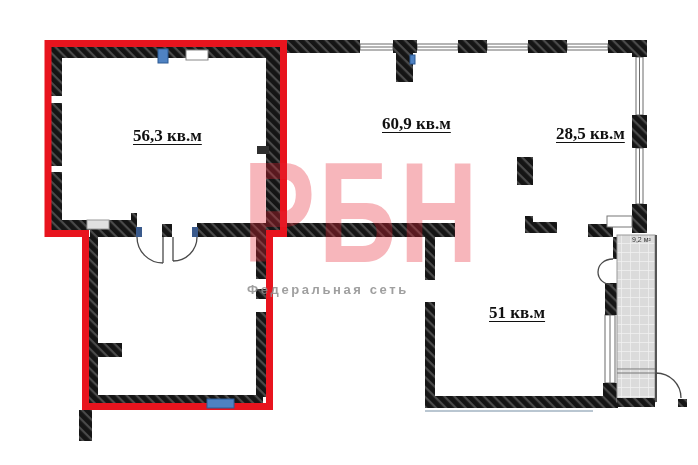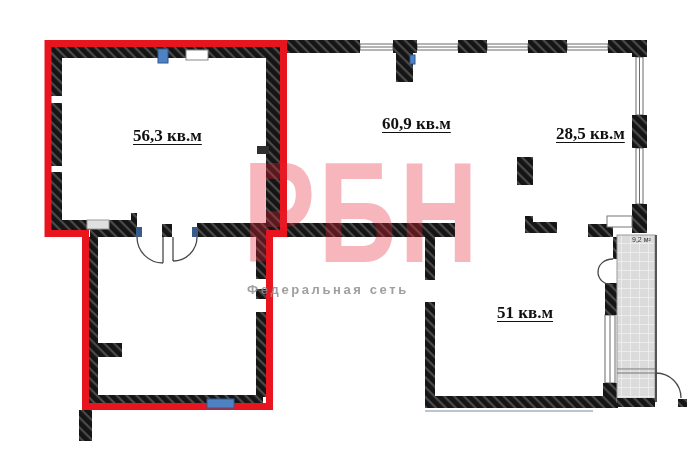--- a/index.html
+++ b/index.html
@@ -151,15 +151,15 @@
 
     <rect class="radiator" x="207" y="399" width="27" height="9"></rect>
   </svg>
 
   <div id="wm-logo">РБН</div>
   <div id="wm-tagline">Федеральная сеть</div>
 
   <div class="room-label" style="left:133px;top:126px;">56,3 кв.м</div>
   <div class="room-label" style="left:382px;top:114px;text-align:center;">60,9 кв.м</div>
   <div class="room-label" style="left:556px;top:98px;margin-top:26px;">28,5 кв.м</div>
-  <div class="room-label" style="left:489px;top:303px;margin-left:8px;">51 кв.м</div>
+  <div class="room-label" style="left:489px;top:303px;">51 кв.м</div>
   <div class="balcony-label" style="left:632px;top:236px;">9,2 м²</div>
 </div>
 
 </body></html>

